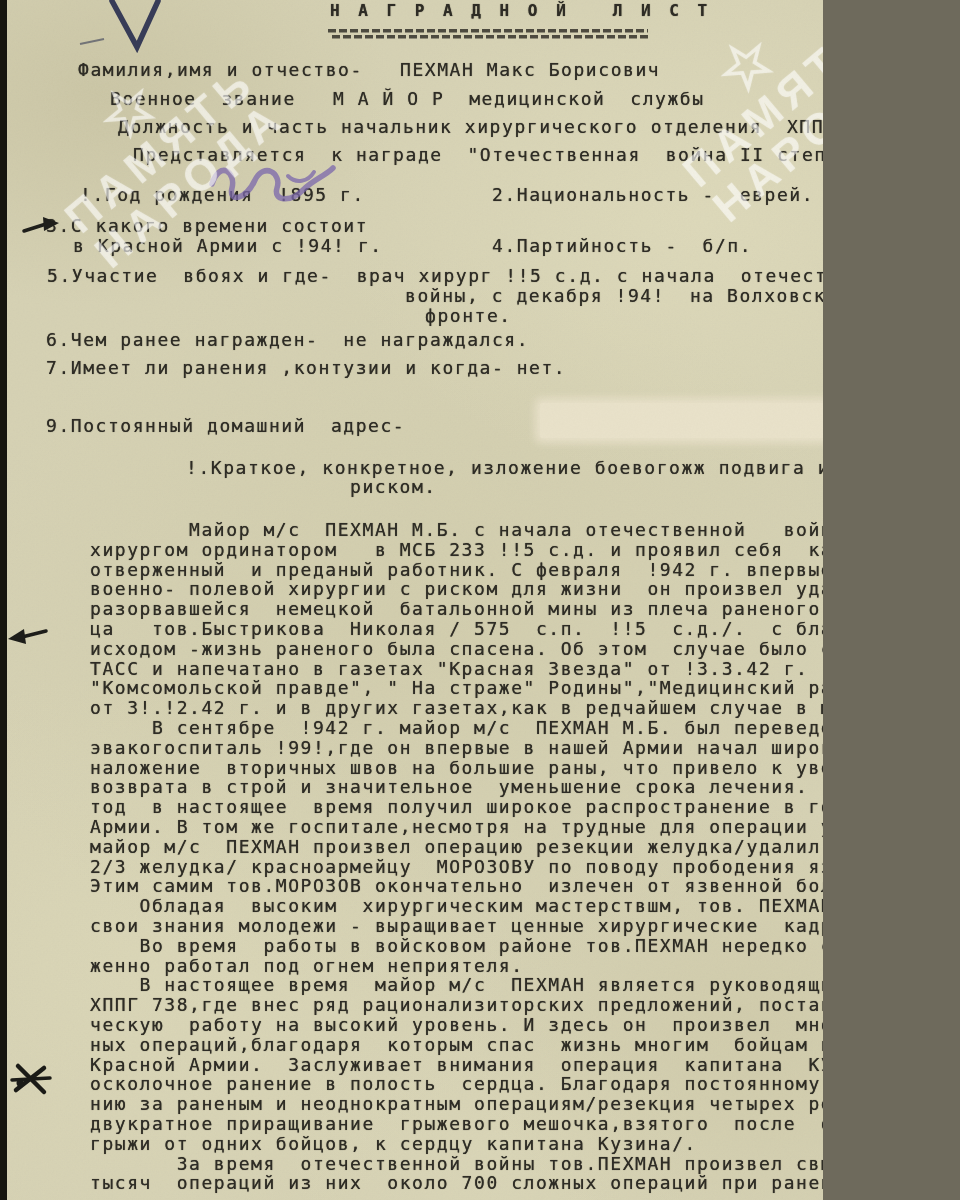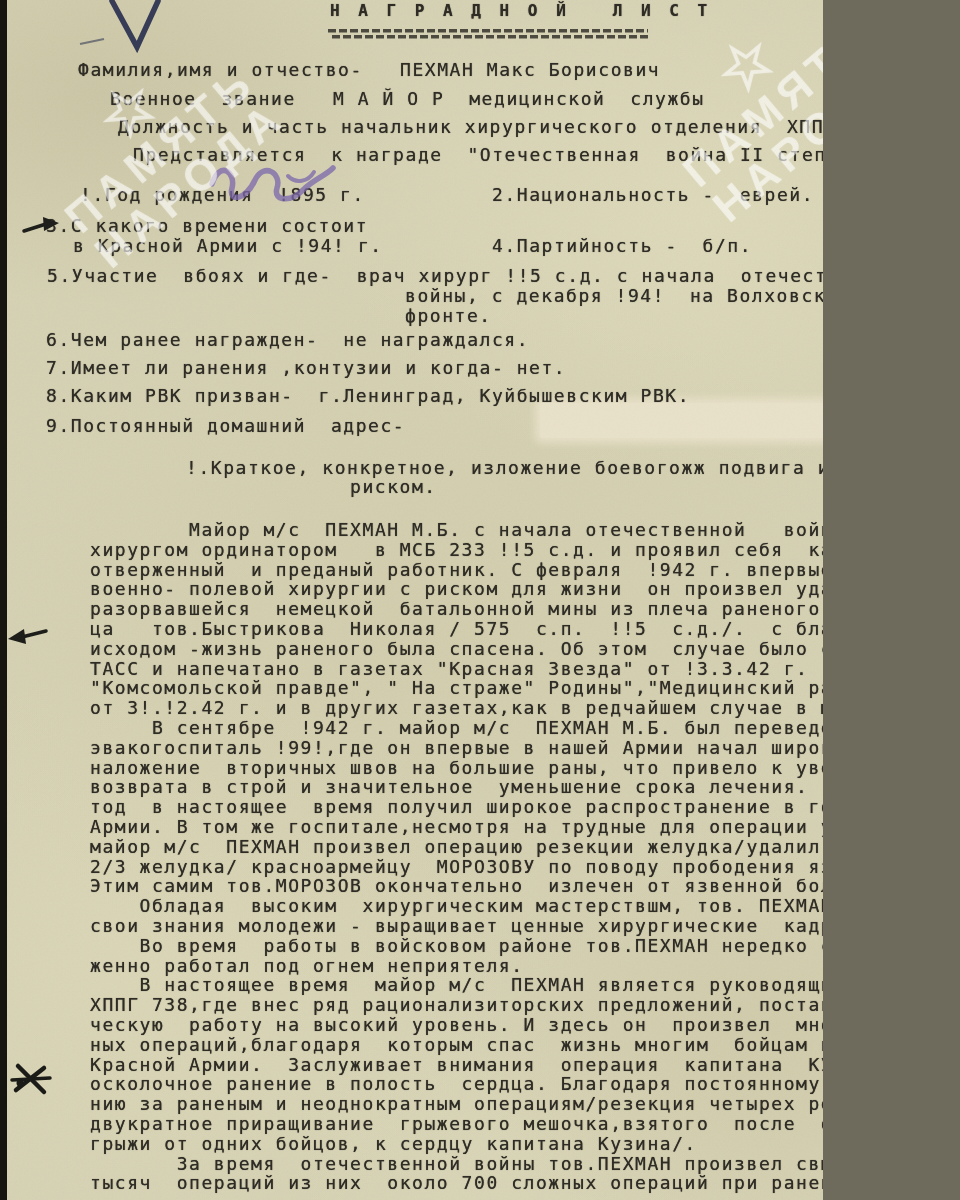--- a/index.html
+++ b/index.html
@@ -77,24 +77,23 @@
   <div class="typed" style="left:78px;top:117px;margin-left:40px;">Должность и часть начальник хирургического отделения  ХППГ 738.</div>
   <div class="typed" style="left:133px;top:145px;">Представляется  к награде  "Отечественная  война II степени".</div>
 
   <div class="typed" style="left:80px;top:185px;">!.Год рождения  !895 г.</div>
   <div class="typed" style="left:492px;top:185px;">2.Национальность -  еврей.</div>
   <div class="typed" style="left:46px;top:216px;">3.С какого времени состоит</div>
   <div class="typed" style="left:73px;top:236px;">в Красной Армии с !94! г.</div>
   <div class="typed" style="left:492px;top:236px;">4.Партийность -  б/п.</div>
   <div class="typed" style="left:47px;top:266px;text-align:right;">5.Участие  вбоях и где-  врач хирург !!5 с.д. с начала  отечественной</div>
   <div class="typed" style="left:405px;top:286px;text-align:right;">войны, с декабря !94!  на Волховском</div>
-  <div class="typed" style="left:405px;top:306px;text-align:right;">фронте.</div>
+  <div class="typed" style="left:425px;top:306px;text-align:right;">фронте.</div>
   <div class="typed" style="left:46px;top:330px;">6.Чем ранее награжден-  не награждался.</div>
   <div class="typed" style="left:46px;top:358px;">7.Имеет ли ранения ,контузии и когда- нет.</div>
-  <div class="typed" style="left:46px;top:386px;">8.Каким РВК призван-  г.Ленинград, Куйбышевским РВК.</div>
   <div class="typed" style="left:46px;top:416px;">9.Постоянный домашний  адрес-</div>
 
   <div class="typed" style="left:186px;top:458px;">!.Краткое, конкретное, изложение боевогожж подвига или</div>
   <div class="typed" style="left:350px;top:477px;">риском.</div>
 
   <pre class="typed" style="left:78px;top:508px;margin:12px;">        Майор м/с  ПЕХМАН М.Б. с начала отечественной   войны состоял
 хирургом ординатором   в МСБ 233 !!5 с.д. и проявил себя  как само-
 отверженный  и преданый работник. С февраля  !942 г. впервые в практике
 военно- полевой хирургии с риском для жизни  он произвел удаление не-
 разорвавшейся  немецкой  батальонной мины из плеча раненого красноармей=

